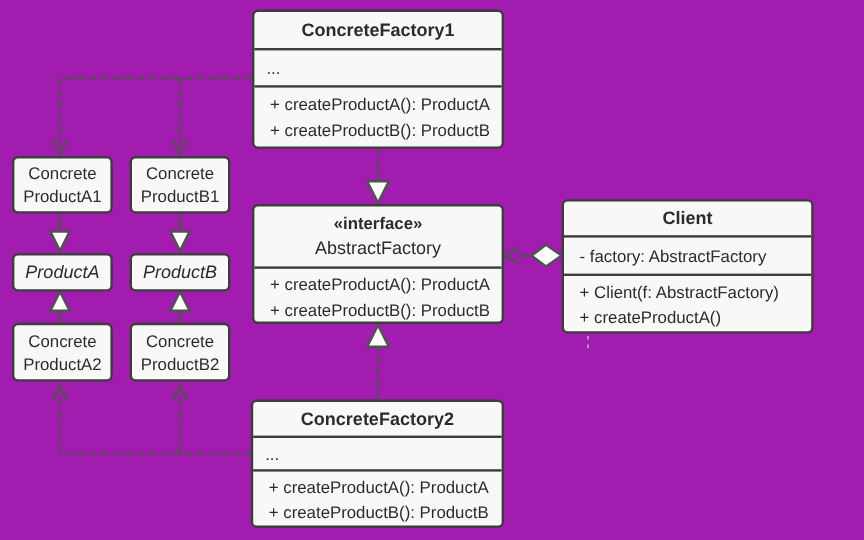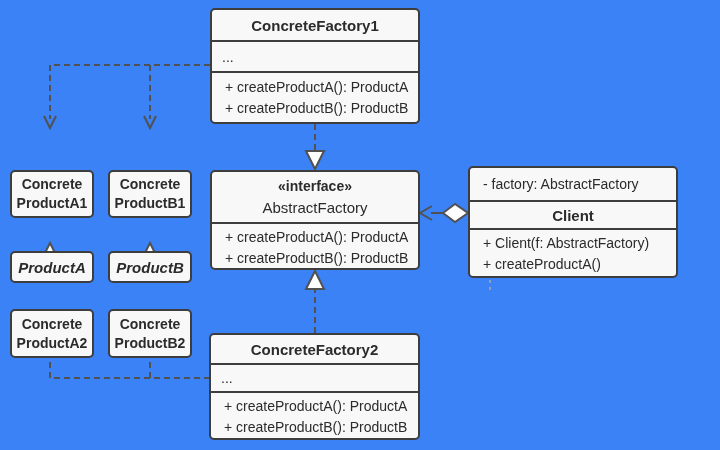--- a/index.html
+++ b/index.html
@@ -1,17 +1,17 @@
 <!DOCTYPE html>
 <html><head>
 <meta charset="utf-8">
 <style>
   html, body { margin:0; padding:0; background:#ffffff; }
   #canvas {
-    position:relative; width:720px; height:450px; background:#3b82f6;
+    position:relative; width:720px; height:450px; background:#a21caf;
     font-family:"Liberation Sans", sans-serif; color:#2b2b2b; overflow:hidden;
   }
   .umlbox {
     position:absolute; box-sizing:border-box;
     background:#f8f8f8; border:2px solid #3d3d3d; border-radius:5px;
     display:flex; flex-direction:column;
   }
   .cmp { box-sizing:border-box; }
   .cmp + .cmp { border-top:2px solid #3d3d3d; }
   .title-cmp {
@@ -21,22 +21,22 @@
   .stereo-cmp {
     text-align:center; display:flex; flex-direction:column;
     align-items:center; justify-content:center; line-height:22px;
   }
   .stereotype { font-weight:bold; font-size:14px; }
   .stereo-title { font-weight:normal; font-size:15px; }
   .members-cmp { font-size:14px; padding:3px 13px; display:flex; flex-direction:column; justify-content:center; flex:1; }
   .member { line-height:21px; white-space:nowrap; }
   .ellipsis-cmp { font-size:14px; padding:0 10px; display:flex; align-items:center; }
   .smallbox {
-    text-align:right; font-weight:bold; font-size:14px;
-    align-items:center; justify-content:center;margin-top:40px;
+    text-align:right; font-weight:normal; font-size:14px;
+    align-items:center; justify-content:center;
   }
   .twoline { display:flex; flex-direction:column; justify-content:center; line-height:19px; }
   .italicbox { display:flex; font-style:italic; font-size:15px; }
   #wires { position:absolute; left:0; top:0; pointer-events:none; }
 </style>
 </head>
 <body>
 
 <div id="canvas">
 
@@ -122,24 +122,24 @@
   <div class="umlbox" style="left:209px; top:333px; width:211px; height:107px;">
     <div class="cmp title-cmp" style="flex:0 0 28px;">ConcreteFactory2</div>
     <div class="cmp ellipsis-cmp" style="flex:0 0 28px;">...</div>
     <div class="cmp members-cmp">
       <div class="member">+ createProductA(): ProductA</div>
       <div class="member">+ createProductB(): ProductB</div>
     </div>
   </div>
 
   <div class="umlbox" style="left:468px; top:166px; width:210px; height:112px;">
+    <div class="cmp title-cmp" style="flex:0 0 28px;">Client</div>
     <div class="cmp members-cmp" style="flex:0 0 32px;">
       <div class="member">- factory: AbstractFactory</div>
     </div>
-    <div class="cmp title-cmp" style="flex:0 0 28px;">Client</div>
     <div class="cmp members-cmp">
       <div class="member">+ Client(f: AbstractFactory)</div>
       <div class="member">+ createProductA()</div>
     </div>
   </div>
 
   <div class="umlbox smallbox twoline" style="left:10px; top:130px; width:84px; height:48px;">
     <div>Concrete</div>
     <div>ProductA1</div>
   </div>

